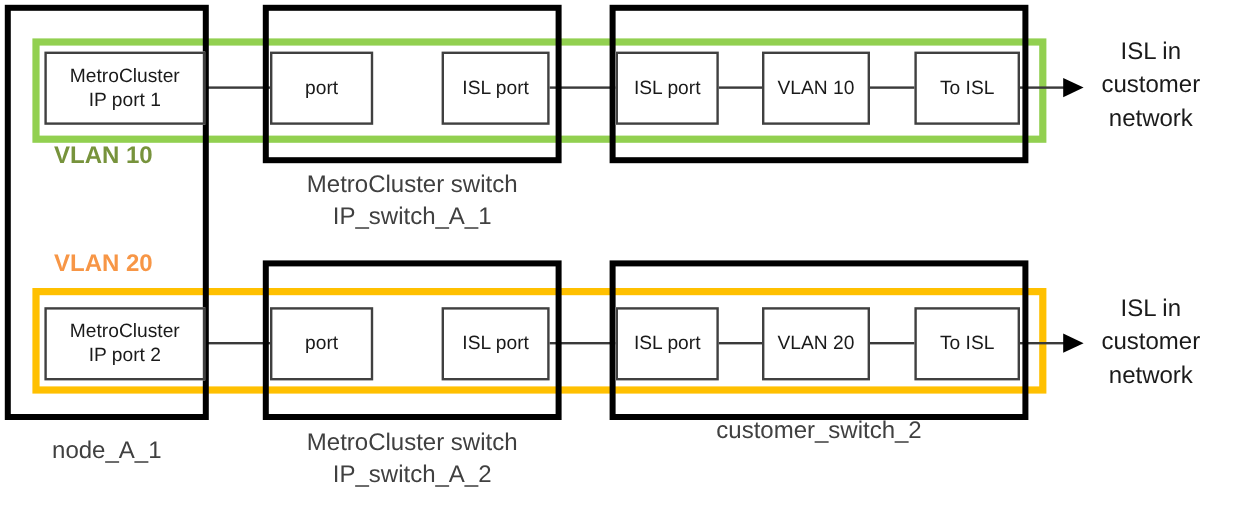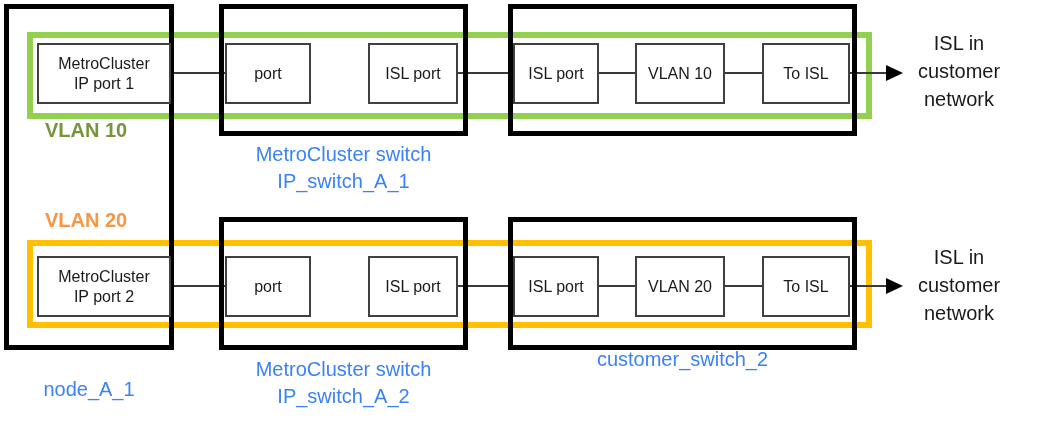--- a/index.html
+++ b/index.html
@@ -55,21 +55,21 @@
     border-top: 8px solid transparent;
     border-bottom: 8px solid transparent;
     border-left: 17px solid #000000;
     z-index: 1;
   }
   .boxlabel {
     position: absolute;
     text-align: center;
     font-size: 20px;
     line-height: 27px;
-    color: #3b82f6;
+    color: #404040;
     white-space: pre-line;
     z-index: 4;
   }
   .vlanlabel {
     position: absolute;
     font-size: 20px;
     font-weight: bold;
     z-index: 4;
     white-space: nowrap;
   }
@@ -129,21 +129,21 @@
   <div class="innerbox" style="left:368px; top:256px; width:90px; height:61px;">ISL port</div>
   <div class="innerbox" style="left:513px; top:256px; width:86px; height:61px;">ISL port</div>
   <div class="innerbox" style="left:635px; top:256px; width:90px; height:61px;">VLAN 20</div>
   <div class="innerbox" style="left:762px; top:256px; width:88px; height:61px;">To ISL</div>
 
   <div class="vlanlabel" style="left: 45px; top: 119px; color: rgb(119, 147, 60);">VLAN 10</div>
   <div class="vlanlabel" style="left: 45px; top: 209px; color: rgb(247, 150, 70);">VLAN 20</div>
 
   <div class="boxlabel" style="left:219px; top:141px; width:249px;">MetroCluster switch
 IP_switch_A_1</div>
-  <div class="boxlabel" style="left:4px; top:376px; width:170px;">node_A_1</div>
+  <div class="boxlabel" style="left:4px; top:363px; width:170px;">node_A_1</div>
   <div class="boxlabel" style="left:219px; top:356px; width:249px;">MetroCluster switch
 IP_switch_A_2</div>
   <div class="boxlabel" style="left:508px; top:346px; width:349px;">customer_switch_2</div>
 
   <div class="islnote" style="left:893px; top:29px; width:132px;">ISL in
 customer
 network</div>
   <div class="islnote" style="left:893px; top:243px; width:132px;">ISL in
 customer
 network</div>

